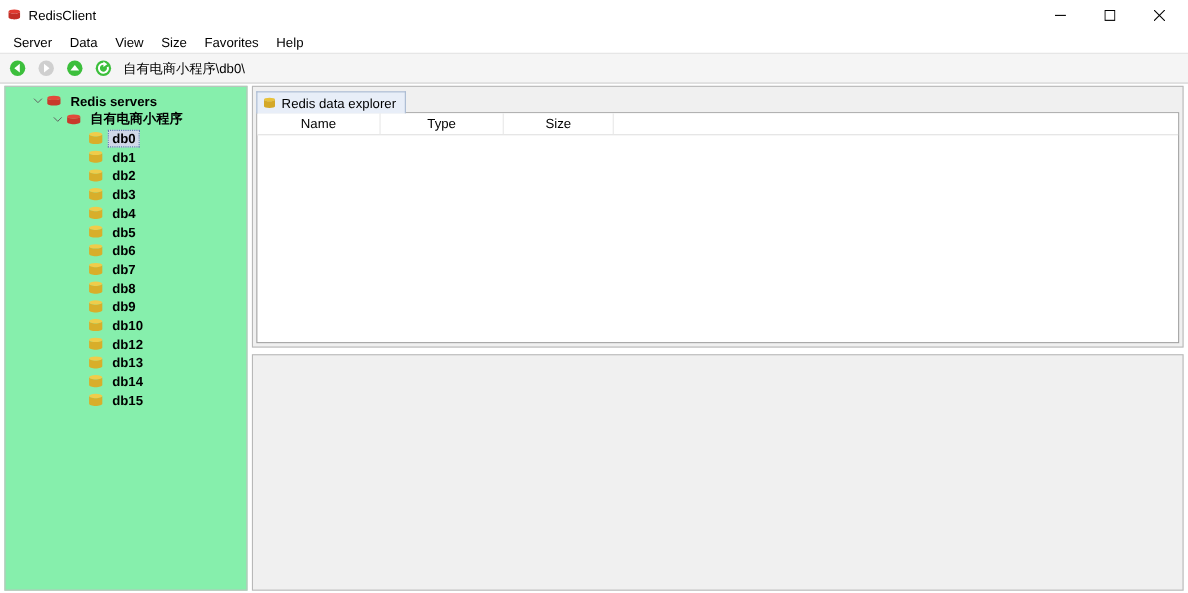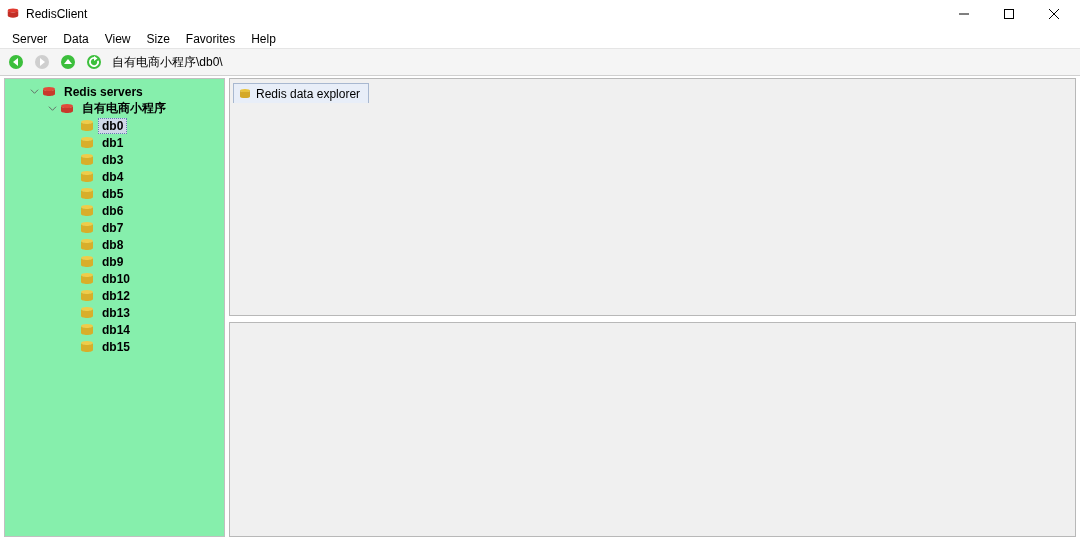--- a/index.html
+++ b/index.html
@@ -275,20 +275,29 @@
           </span>
           <span class="label-wrap"><span class="label">db1</span></span>
         </div>
         <div class="tree-row indent-3">
           <span class="node-icon">
             <svg class="icon-db-cyl" viewBox="0 0 16 14">
               <ellipse cx="8" cy="3" rx="6" ry="2" fill="#f0cc4a"></ellipse>
               <path d="M2 3v7c0 1.1 2.7 2 6 2s6-.9 6-2V3c0 1.1-2.7 2-6 2s-6-.9-6-2z" fill="#d8ae2a"></path>
             </svg>
           </span>
+          <span class="label-wrap"><span class="label">db2</span></span>
+        </div>
+        <div class="tree-row indent-3">
+          <span class="node-icon">
+            <svg class="icon-db-cyl" viewBox="0 0 16 14">
+              <ellipse cx="8" cy="3" rx="6" ry="2" fill="#f0cc4a"></ellipse>
+              <path d="M2 3v7c0 1.1 2.7 2 6 2s6-.9 6-2V3c0 1.1-2.7 2-6 2s-6-.9-6-2z" fill="#d8ae2a"></path>
+            </svg>
+          </span>
           <span class="label-wrap"><span class="label">db3</span></span>
         </div>
         <div class="tree-row indent-3">
           <span class="node-icon">
             <svg class="icon-db-cyl" viewBox="0 0 16 14">
               <ellipse cx="8" cy="3" rx="6" ry="2" fill="#f0cc4a"></ellipse>
               <path d="M2 3v7c0 1.1 2.7 2 6 2s6-.9 6-2V3c0 1.1-2.7 2-6 2s-6-.9-6-2z" fill="#d8ae2a"></path>
             </svg>
           </span>
           <span class="label-wrap"><span class="label">db4</span></span>
@@ -393,18 +402,25 @@
         <div class="tab">
           <span class="tab-icon">
             <svg viewBox="0 0 14 12">
                 <ellipse cx="7" cy="2.5" rx="5" ry="1.6" fill="#e8c23a"></ellipse>
                 <path d="M2 2.5v6c0 .9 2.2 1.6 5 1.6s5-.7 5-1.6v-6c0 .9-2.2 1.6-5 1.6s-5-.7-5-1.6z" fill="#d4a828"></path>
               </svg>
           </span>
           <span class="tab-label">Redis data explorer</span>
         </div>
       </div>
+      <div class="table-area">
+        <div class="table-header">
+          <div class="col col-name">Name</div>
+          <div class="col col-type">Type</div>
+          <div class="col col-size">Size</div>
+        </div>
+      </div>
     </div>
 
     <div class="bottom-box"></div>
 
   </div>
 </div>
 
 </body></html>

